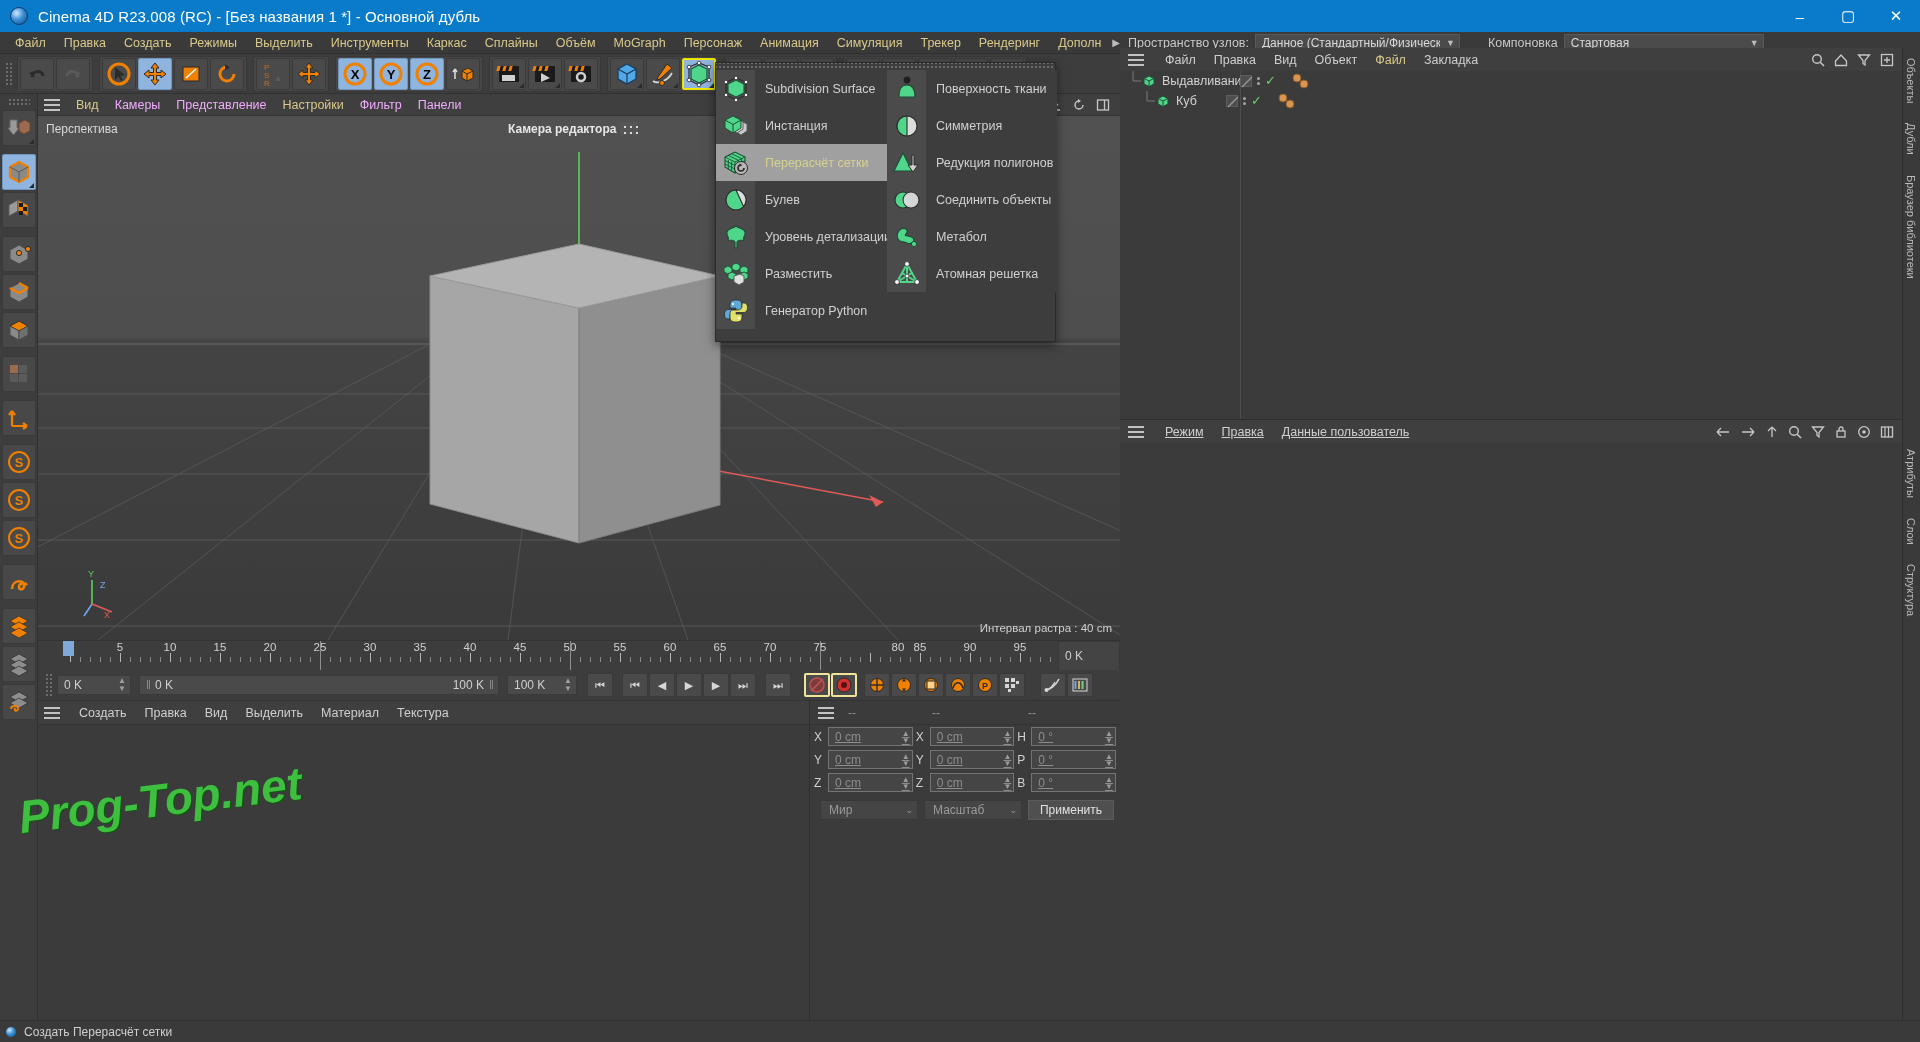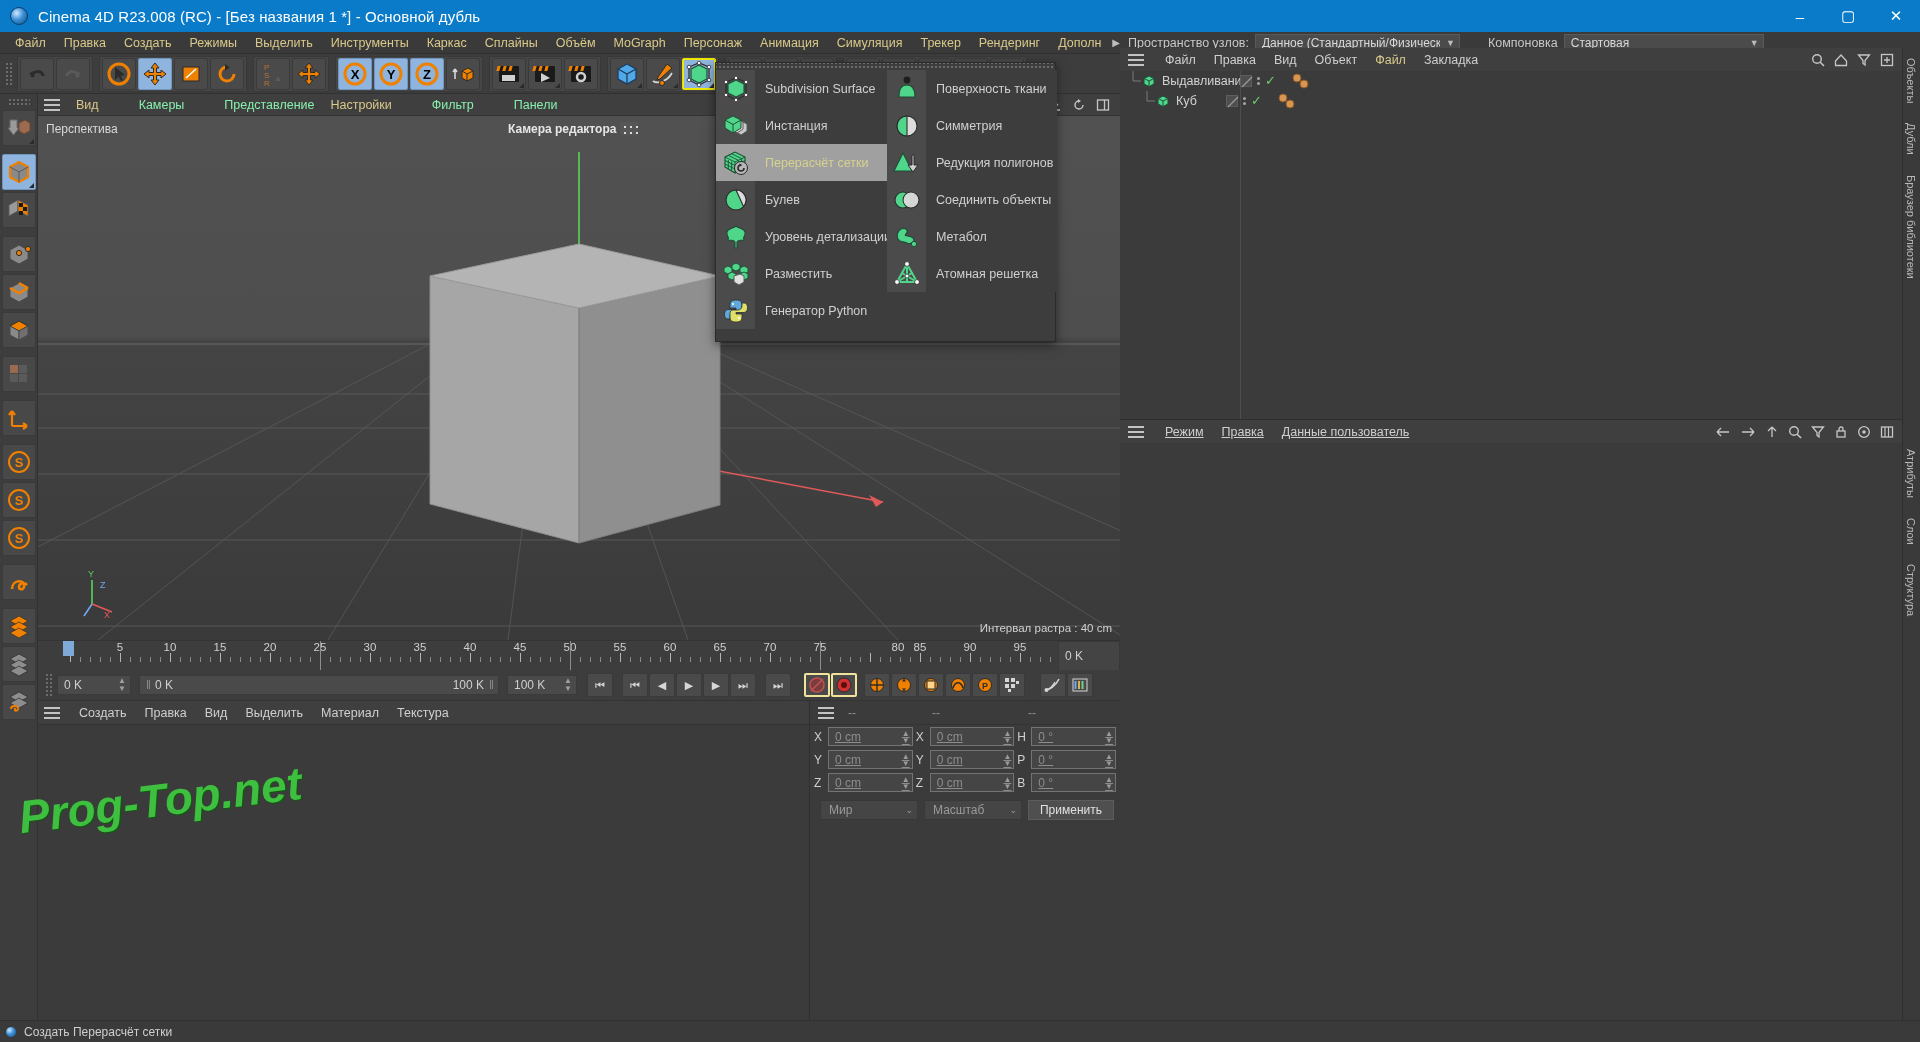--- a/index.html
+++ b/index.html
@@ -90,21 +90,21 @@
 
   
   .viewwrap { position: absolute; left: 38px; top: 94px; width: 1082px; height: 546px;
               background:#4a4a4a; }
   .viewmenu { height: 22px; background: #3f3f3f; display: flex; align-items: center;
               padding-left: 6px; border-bottom:1px solid #333; }
   .viewmenu .ham { width:16px; height:12px; margin-right:8px; display:flex;
                    flex-direction:column; justify-content:space-between; }
   .viewmenu .ham i { display:block; height:2px; background:#c3c3c3; }
   .viewmenu .vi { padding: 0 8px; font-size:12.5px; color:#d9c98a; }
-  .viewmenu .vi.plain { color:#86efac;margin-left:24px; }
+  .viewmenu .vi.plain { color:#f0abfc; }
 
   .viewport { position:absolute; left:0; top:22px; right:0; bottom:0;
     background: linear-gradient(180deg,#515151 0%, #4e4e4e 42%, #444444 43%, #3a3a3a 100%);
     overflow: hidden; }
   .vp-label { position:absolute; left:8px; top:6px; font-size:12px; color:#d8d8d8; }
   .vp-cam { position:absolute; left:470px; top:6px; font-size:12px; color:#e6e6e6; font-weight:bold; }
   .vp-cam .cambox { display:inline-block; width:18px; height:13px; background:#565656;
                     border-radius:2px; margin-left:4px; vertical-align:-2px;
                     background-image: radial-gradient(#ddd 1.2px, transparent 1.2px);
                     background-size: 6px 6px; background-position: 2px 2px; }

